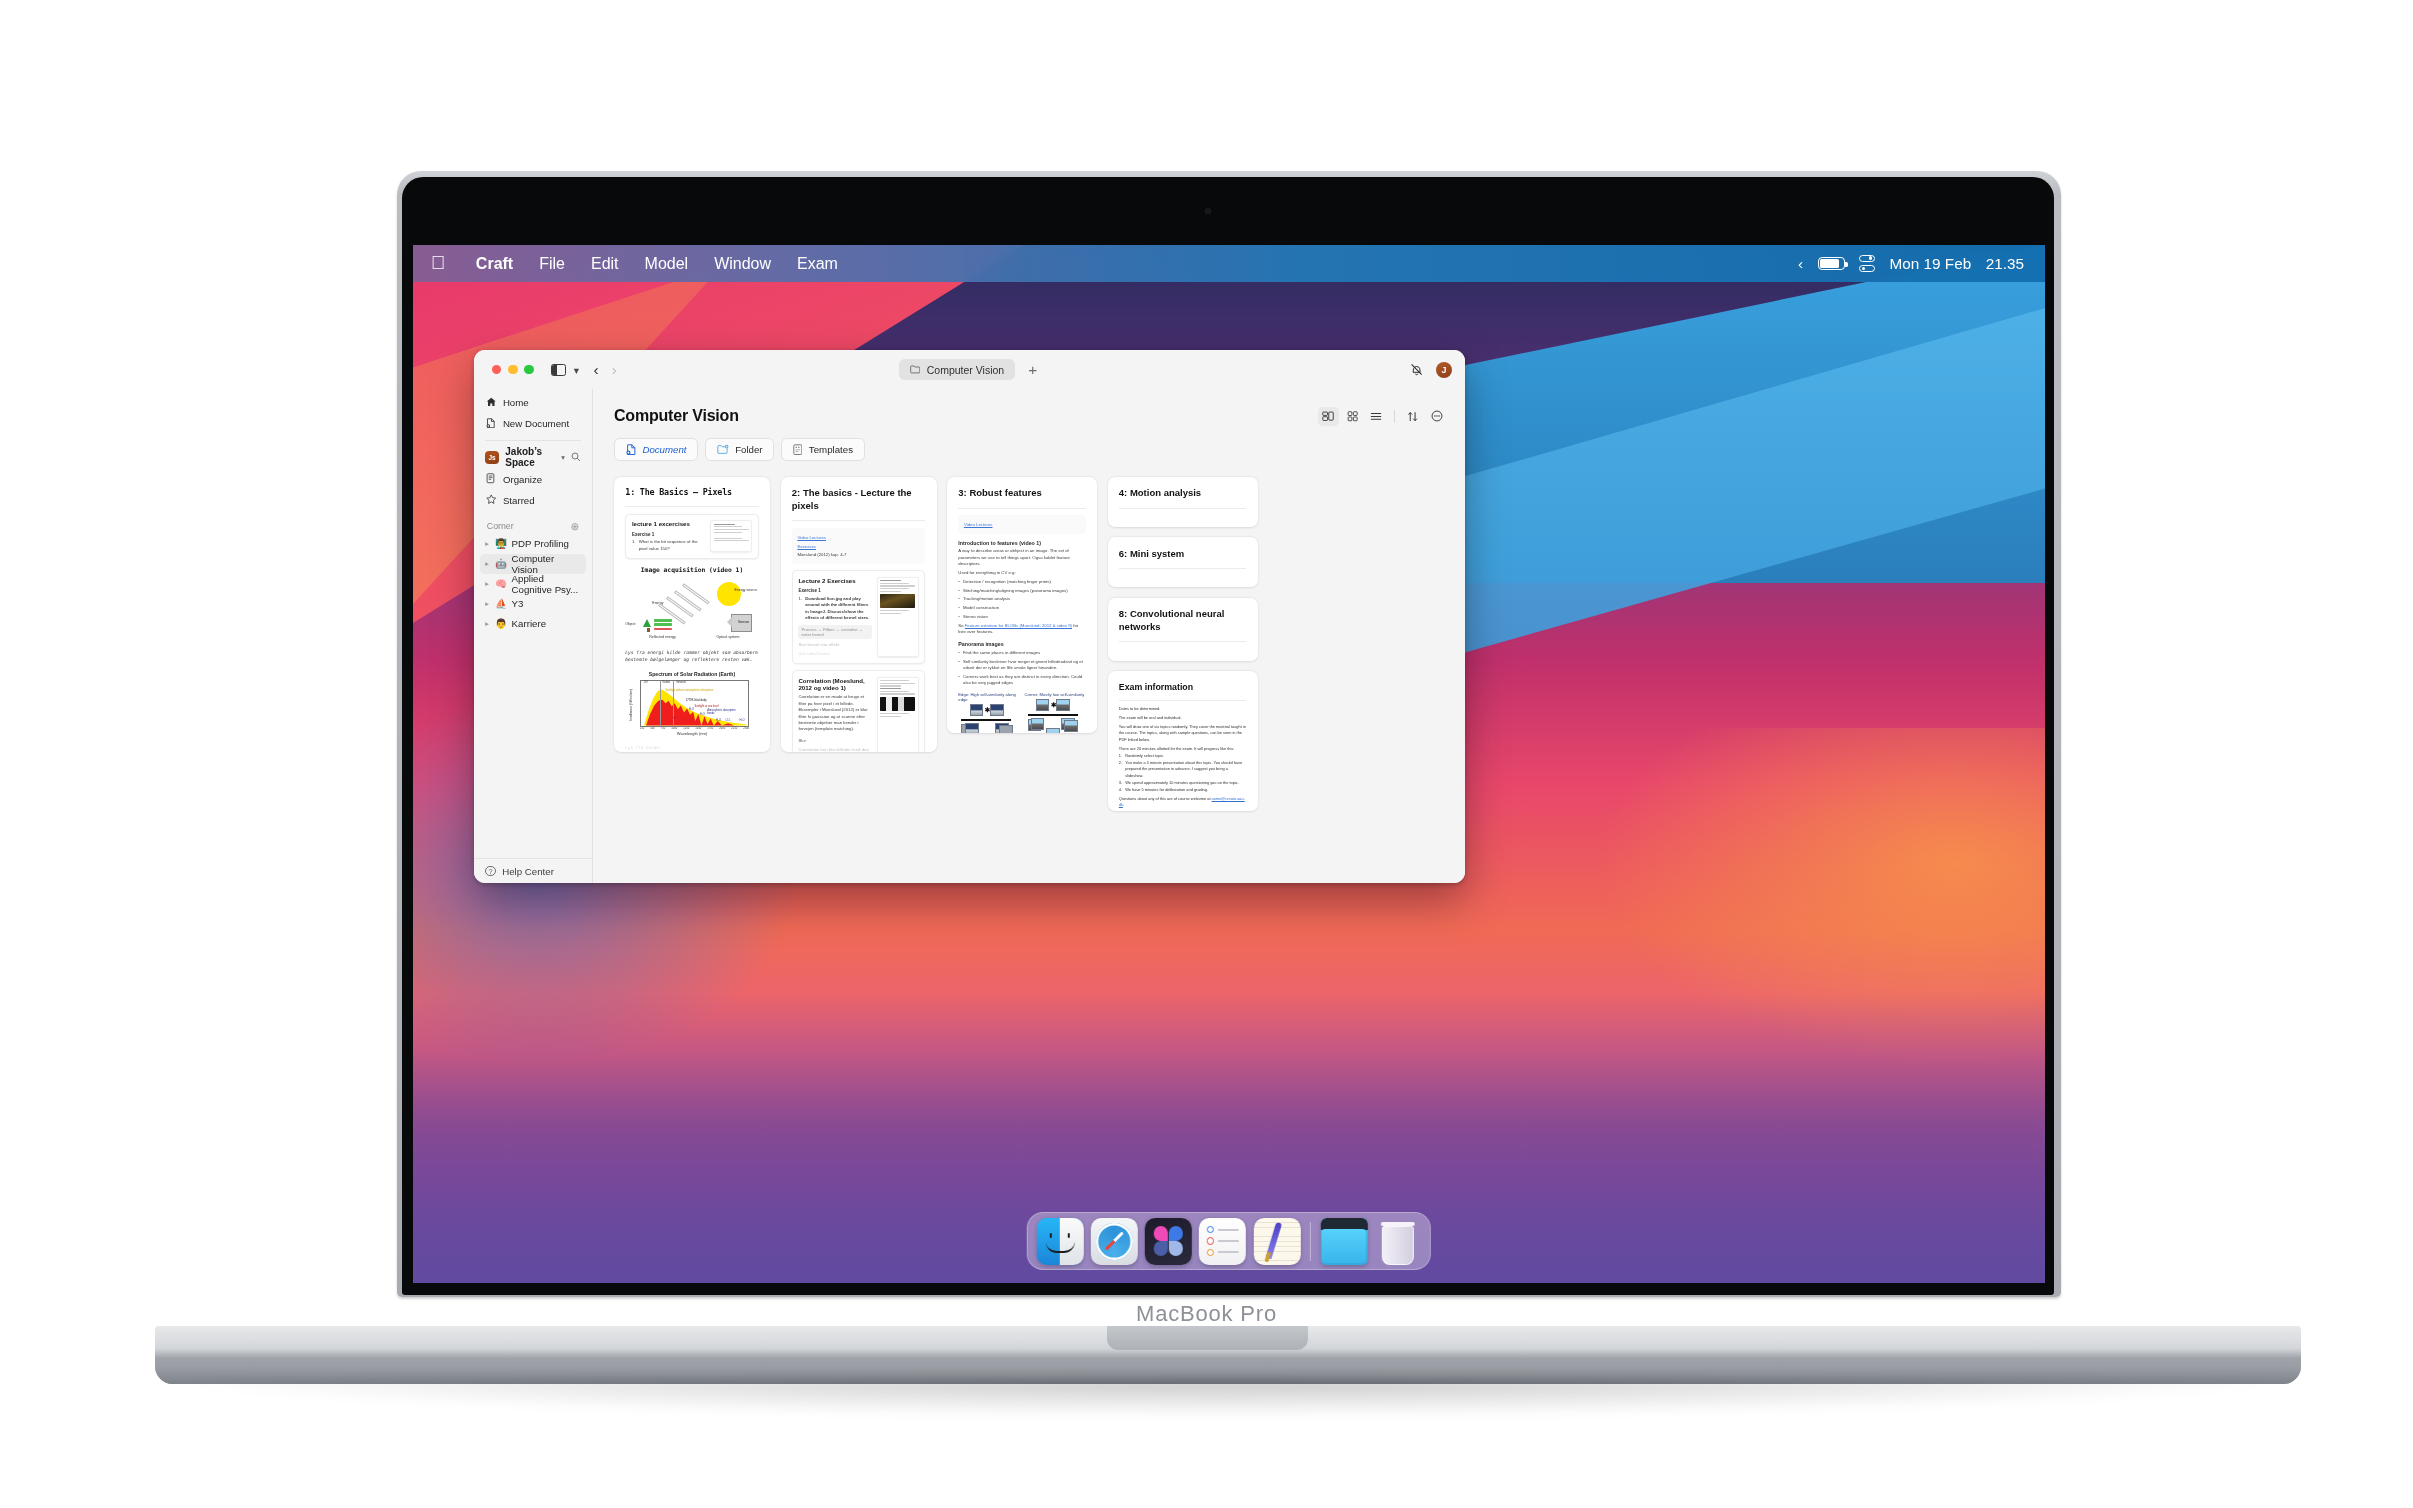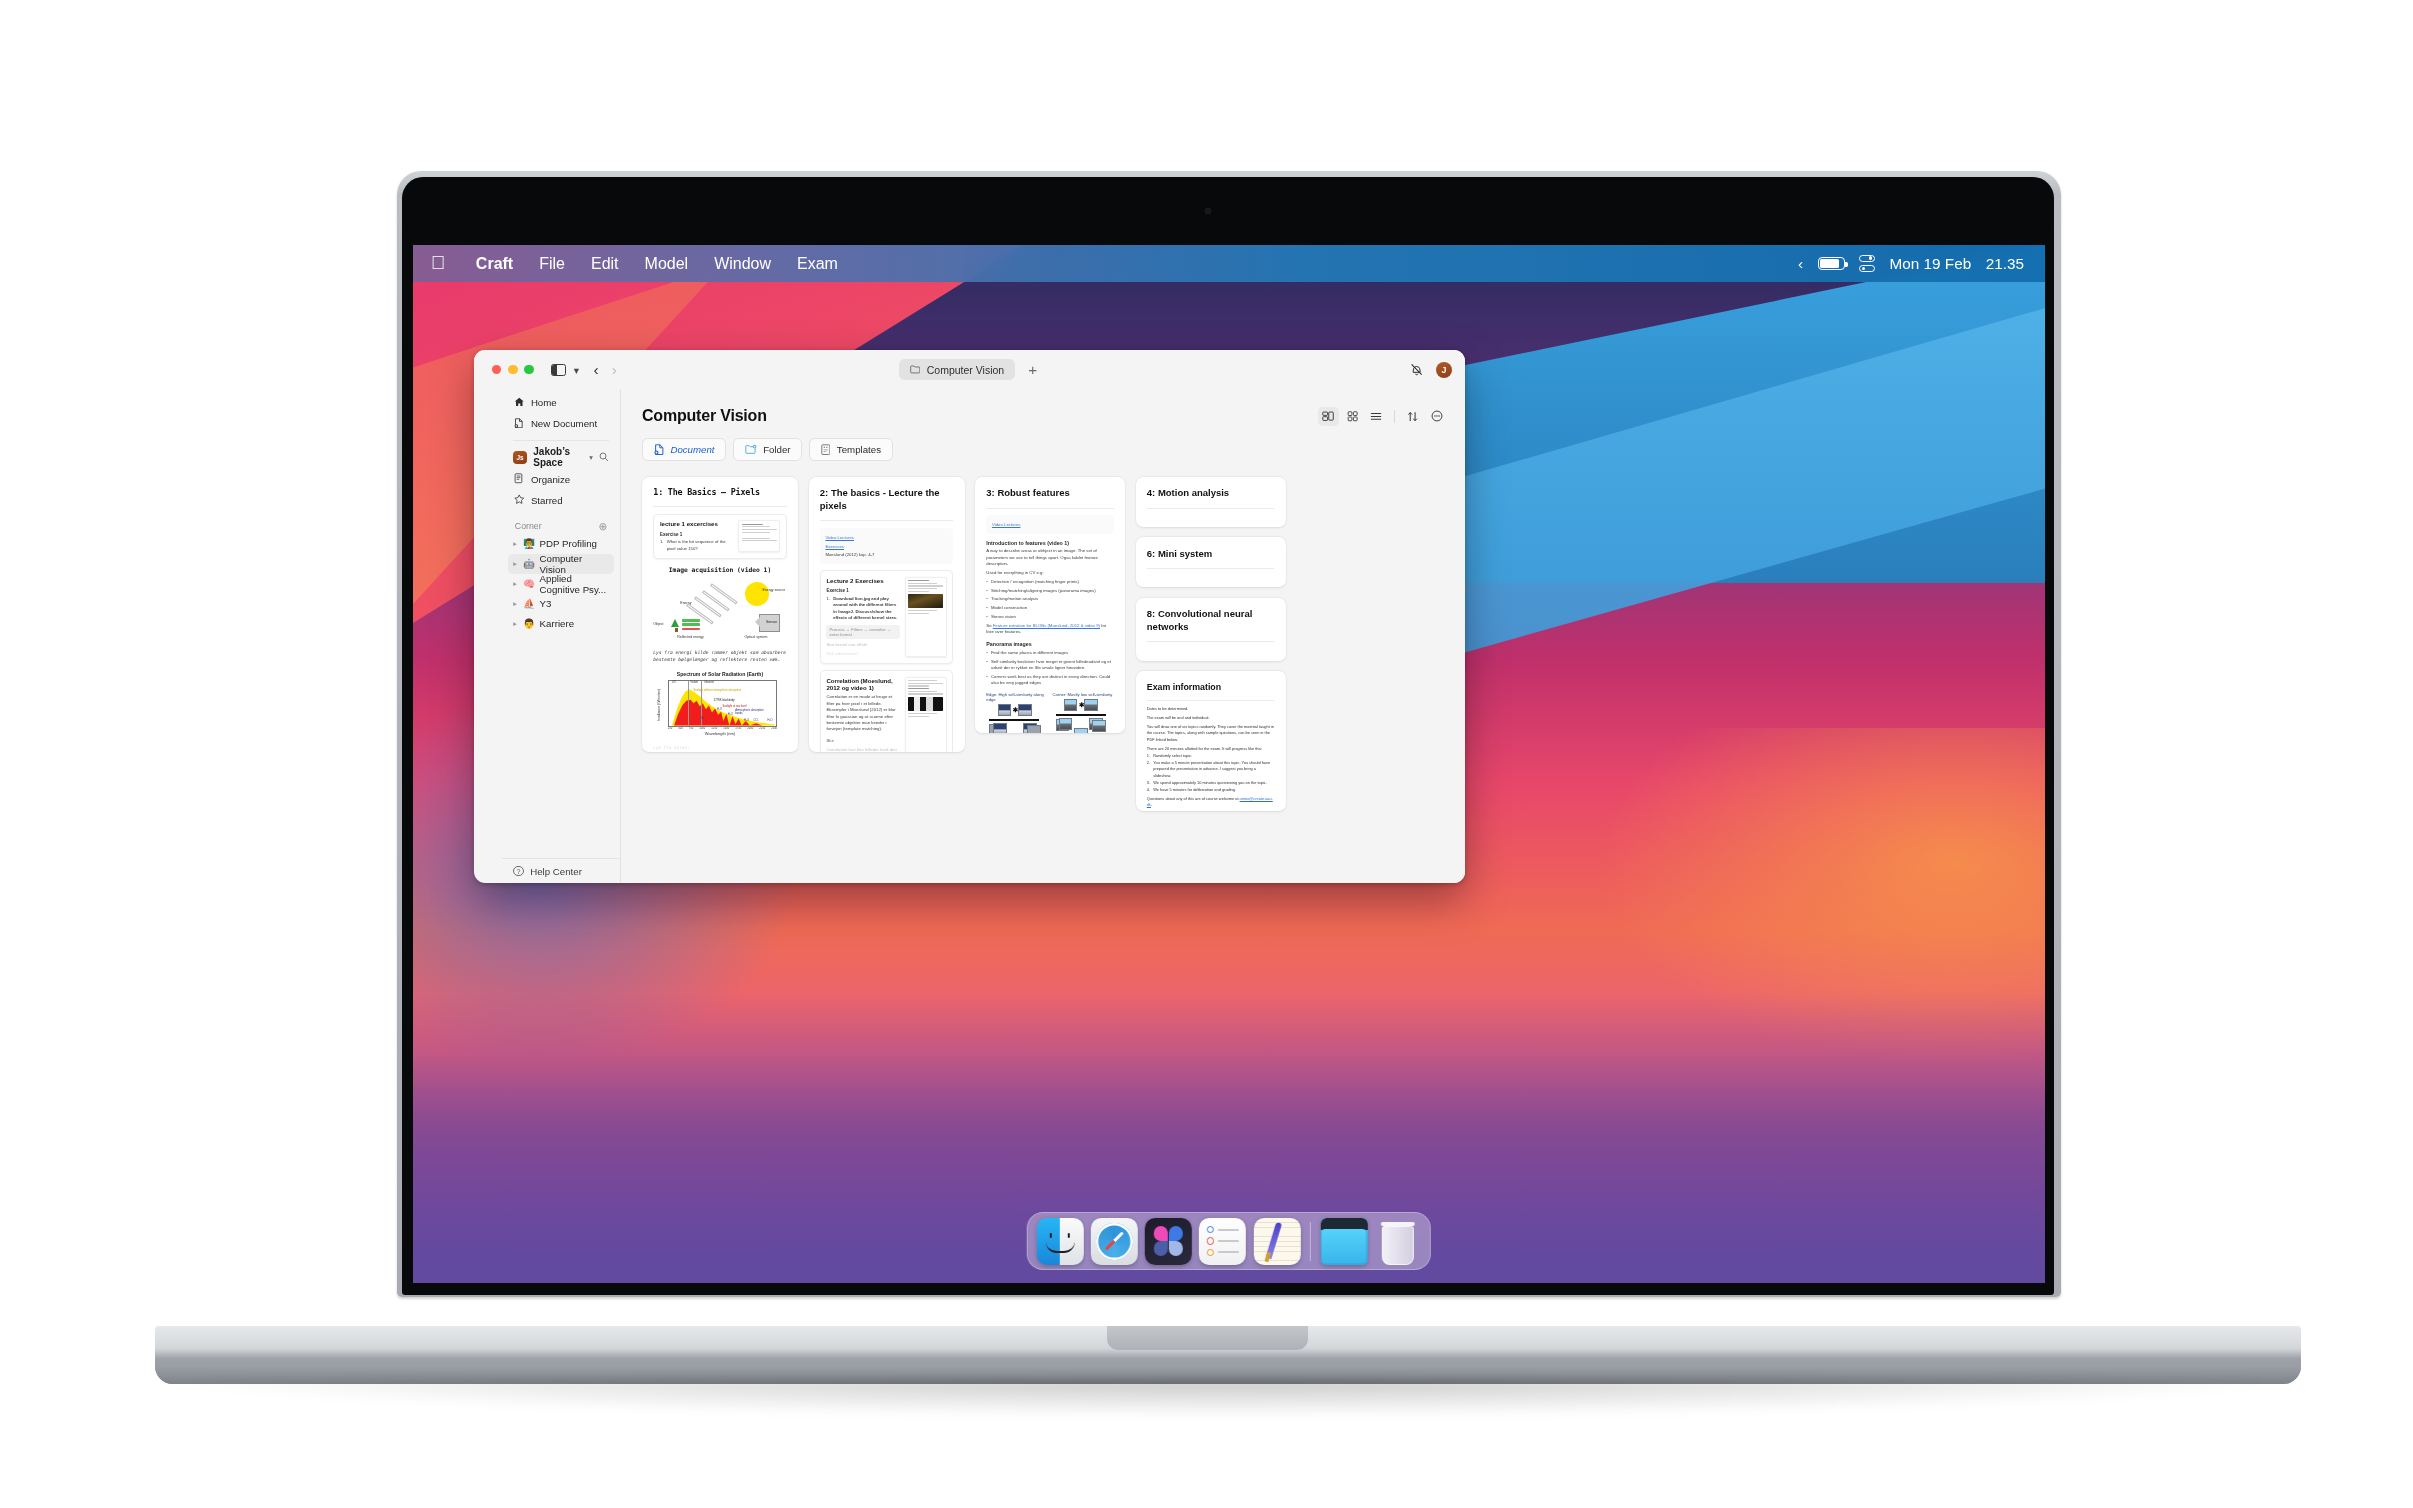--- a/index.html
+++ b/index.html
@@ -156,21 +156,21 @@
   }
   .tab-plus{ pointer-events:auto; font-size:15.3px; color:#6a6a6a; line-height:1; padding:0 3.2px;}
   .tb-right{ margin-left:auto; display:flex; align-items:center; gap:11.3px; }
   .bell{ width:15.3px; height:15.3px; position:relative; color:#2c2c2c; font-size:13.7px;}
   .avatar-j{
     width:16px; height:16px; border-radius:50%;
     background: linear-gradient(160deg,#b25a2a,#8d3f18);
     color:#fff; font-size:8.8px; font-weight:bold;
     display:flex; align-items:center; justify-content:center;
   }
-  .winbody{ flex:1; display:flex; min-height:0;margin-left:28px; }
+  .winbody{ flex:1; display:flex; min-height:0; }
 
   
   .sidebar{
     width:119px; flex:none; background:#f4f4f4;
     border-right:0.8px solid #e2e2e2;
     display:flex; flex-direction:column; padding-top:3.2px;
   }
   .sb-scroll{ flex:1; overflow:hidden; padding:0 6.4px; }
   .sb-row{
     display:flex; align-items:center; gap:6.4px;
@@ -968,17 +968,18 @@
         <span class="top"></span>
           <span class="front"></span>
       </div>
       <div class="dapp d-trash">
         <span class="lid"></span>
           <span class="can"></span>
       </div>
     </div>
   </div>
 
+  <div class="bezel-label">MacBook Pro</div>
   <div class="base-notch"></div>
   <div class="laptop-base"></div>
   <div class="base-shadow"></div>
 </div>
 
 
 </body></html>

